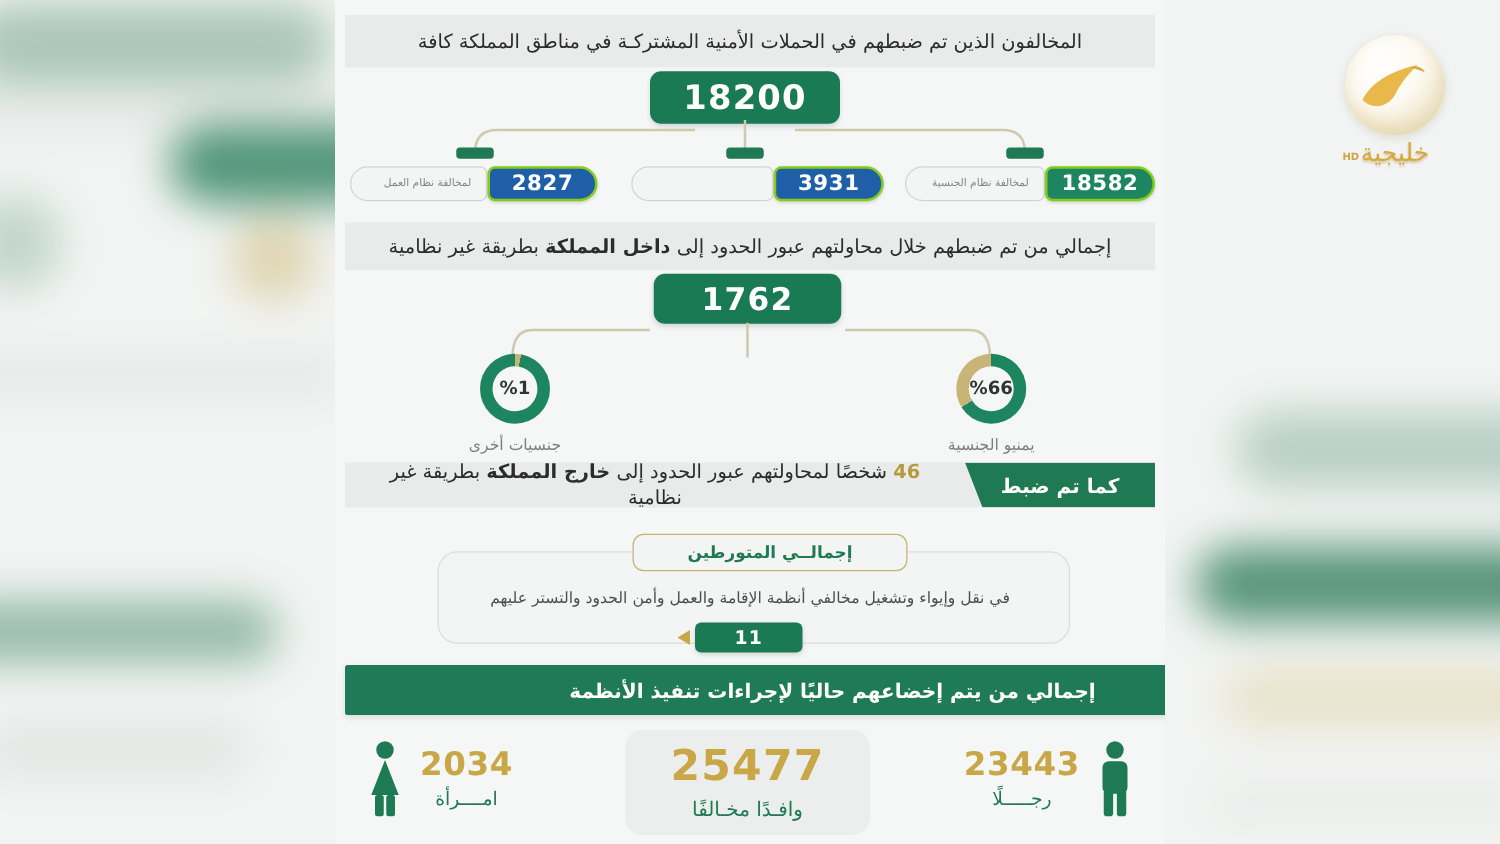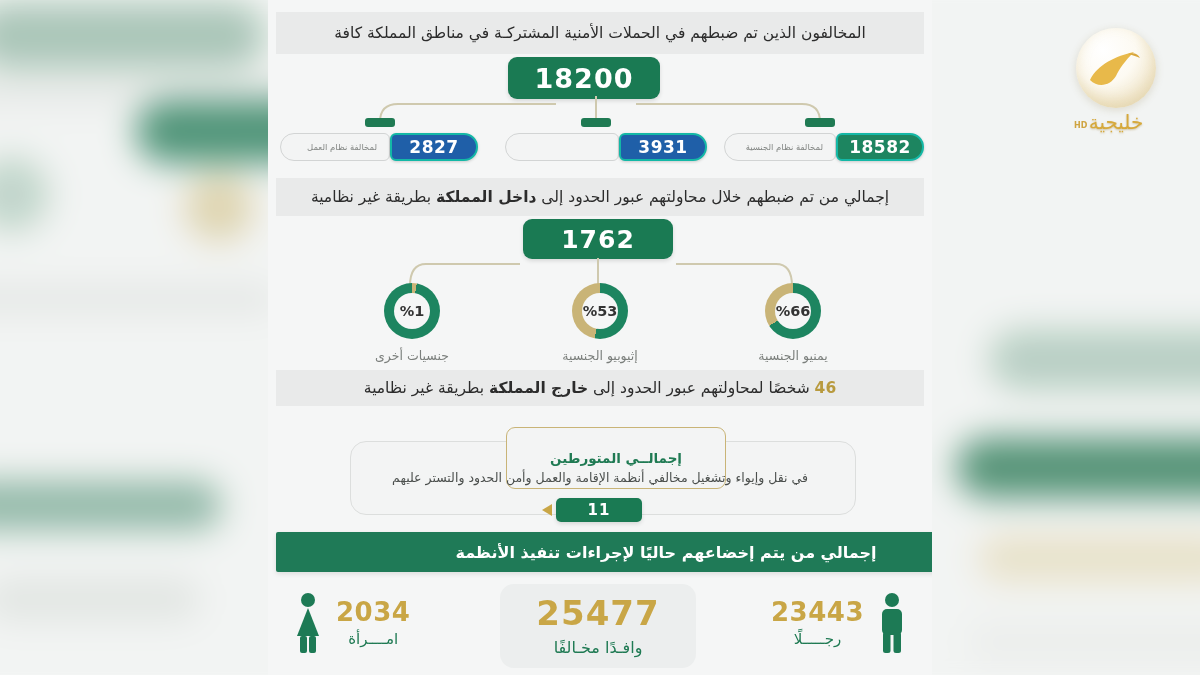--- a/index.html
+++ b/index.html
@@ -56,40 +56,40 @@
     flex:1;background:#f3f4f4;border:1.5px solid #d2d4d4;
     border-radius:14px 6px 6px 14px;
     display:flex;align-items:center;justify-content:flex-start;
     padding:0 12px;overflow:hidden;
   }
   .bar-lbl span{font-size:8.5px;color:#6f7370;white-space:nowrap;opacity:.85;}
   .bar-val{
     min-width:84px;border-radius:6px 14px 14px 6px;margin-right:-10px;
     display:flex;align-items:center;justify-content:center;
     box-shadow:0 1px 3px rgba(0,0,0,.18);position:relative;z-index:2;
-    border:2px solid #14b8a6;
+    border:2px solid #84cc16;
   }
   .bar-val span{color:#fff;font-weight:bold;font-size:17px;letter-spacing:.5px;}
 
   
   .donut-wrap{position:absolute;width:120px;text-align:center;}
   .donut{width:56px;height:56px;margin:0 auto;border-radius:50%;position:relative;
          display:flex;align-items:center;justify-content:center;}
   .donut::after{content:"";position:absolute;width:36px;height:36px;border-radius:50%;
          background:#f5f6f6;}
   .donut .pct{position:relative;z-index:3;font-size:14.5px;font-weight:bold;color:#333;}
   .donut-cap{margin-top:9px;font-size:12.5px;color:#7b7f7c;}
 
   
   .card{
     position:absolute;border:1.5px solid #dcdedd;border-radius:16px;background:#f3f4f4;
   }
   .card-title{
     position:absolute;background:#f3f4f4;border:1.5px solid #c9b477;border-radius:9px;
-    display:flex;align-items:center;justify-content:center;padding:16px 16px;
+    display:flex;align-items:center;justify-content:center;padding:0 16px;
   }
   .card-title span{color:#1f7a53;font-weight:bold;font-size:13.5px;letter-spacing:.3px;}
   .card-body{
     position:absolute;left:0;right:0;text-align:center;color:#4b4f4d;font-size:12.5px;
   }
 
   
   .statgroup{position:absolute;display:flex;align-items:center;gap:10px;}
   .stat-num{font-size:26px;font-weight:bold;color:#c9a646;line-height:1;letter-spacing:.5px;}
   .stat-cap{font-size:15px;color:#1f7a53;margin-top:5px;letter-spacing:2px;}
@@ -136,21 +136,21 @@
     <div class="bd-bar" style="left:0px;top:470px;width:250px;height:46px;background:#3f8c69;opacity:.55;"></div>
     <div class="bd-blob" style="left:30px;top:560px;width:200px;height:40px;background:#e2e6e3;"></div>
   </div>
 
   <div id="panel">
 
     <div class="band" style="top:12px;height:42px;">
       <div class="hdr-txt">المخالفون الذين تم ضبطهم في الحملات الأمنية المشتركـة في مناطق المملكة كافة</div>
     </div>
 
-    <div class="chip" style="left:240px;top:57px;width:152px;height:42px;">
+    <div class="chip" style="left:252px;top:57px;width:152px;height:42px;">
       <span style="font-size:27px;">18200</span>
     </div>
 
     <svg class="conn" style="left:0;top:96px;width:664px;height:32px;">
       <path d="M328 0 L328 26" stroke="#cfc9ae" stroke-width="2" fill="none"></path>
       <path d="M288 8 L130 8 Q112 8 112 26" stroke="#cfc9ae" stroke-width="2" fill="none"></path>
       <path d="M368 8 L534 8 Q552 8 552 26" stroke="#cfc9ae" stroke-width="2" fill="none"></path>
     </svg>
     <div class="tick" style="left:97px;top:118px;"></div>
     <div class="tick" style="left:313px;top:118px;"></div>
@@ -199,35 +199,33 @@
       <path d="M408 6 L508 6 Q524 6 524 28" stroke="#cfc9ae" stroke-width="2" fill="none"></path>
     </svg>
 
     <div class="donut-wrap" style="left:465px;top:283px;">
       <div class="donut" style="background:conic-gradient(#1d8560 0deg 238deg,#c9b477 238deg 360deg);">
         <span class="pct">%66</span>
       </div>
       <div class="donut-cap">يمنيو الجنسية</div>
     </div>
 
-    <div class="donut-wrap" style="left:272px;top:283px;">
-      <div class="donut" style="background:conic-gradient(#1d8560 0deg 191deg,#c9b477 191deg 360deg);">
-        <span class="pct">%53</span>
-      </div>
-      <div class="donut-cap">إثيوبيو الجنسية</div>
-    </div>
 
     <div class="donut-wrap" style="left:84px;top:283px;">
       <div class="donut" style="background:conic-gradient(#c9b477 0deg 10deg,#1d8560 10deg 360deg);">
         <span class="pct">%1</span>
       </div>
       <div class="donut-cap">جنسيات أخرى</div>
     </div>
 
     <div class="band" style="top:370px;height:36px;justify-content:flex-start;padding-right:0;">
+      <div style="width:152px;height:36px;background:#1f7a53;display:flex;align-items:center;justify-content:center;
+                  clip-path:polygon(0 0,100% 0,100% 100%,14px 100%);">
+        <span style="color:#fff;font-weight:bold;font-size:16px;">كما تم ضبط</span>
+      </div>
       <div class="hdr-txt" style="flex:1;text-align:center;">
         <b style="color:#b89a3e;">46</b><span> شخصًا لمحاولتهم عبور الحدود إلى </span><b>خارج المملكة</b><span> بطريقة غير نظامية</span>
       </div>
     </div>
 
     <div class="card" style="left:82px;top:441px;width:504px;height:72px;"></div>
     <div class="card-title" style="left:238px;top:427px;width:186px;height:28px;">
       <span>إجمالــي المتورطين</span>
     </div>
     <div class="card-body" style="top:470px;">في نقل وإيواء وتشغيل مخالفي أنظمة الإقامة والعمل وأمن الحدود والتستر عليهم</div>

